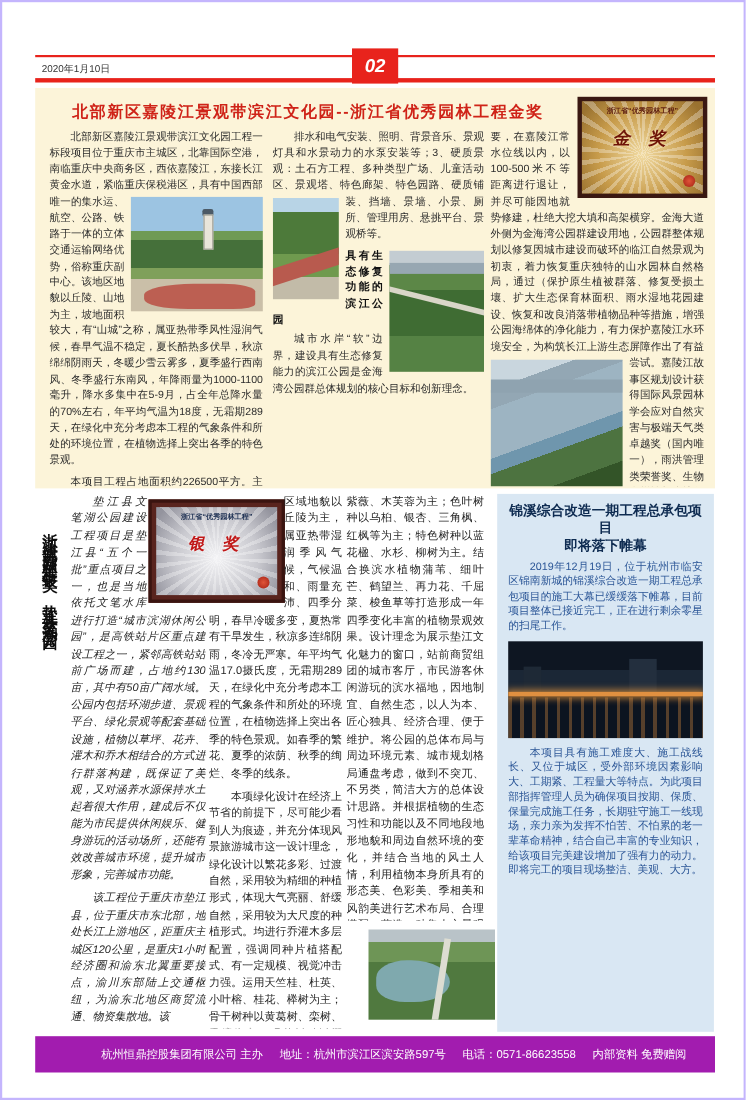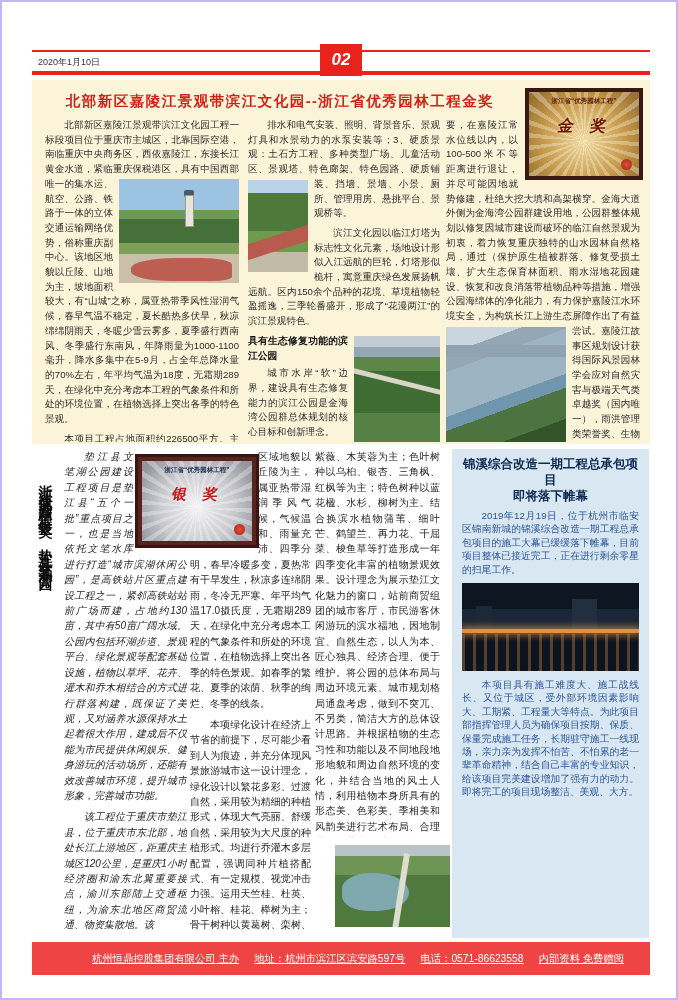--- a/index.html
+++ b/index.html
@@ -44,23 +44,23 @@
   .a2col p.cont{text-indent:0;}
   .spA{float:right;width:54px;height:104px;}
   .spB{float:left;width:68px;height:104px;}
   
   .a3box{position:absolute;left:450px;top:447px;width:197px;height:489px;background:#d9e7f3;
          box-sizing:border-box;padding:7px 10px;overflow:hidden;}
   .a3title{text-align:center;font-weight:bold;font-size:12.5px;line-height:16px;color:#0e2b51;}
   .a3body{margin-top:5px;font-size:9.8px;line-height:13.4px;text-align:justify;color:#2a5596;}
   .a3body p{margin:0 0 7px 0;text-indent:2em;}
   
-  .footer{position:absolute;left:30px;top:940px;width:618px;height:33px;background:#ef4444;
+  .footer{position:absolute;left:30px;top:940px;width:618px;height:33px;background:#a21caf;
           display:flex;align-items:center;justify-content:space-between;box-sizing:border-box;
-          padding:0 26px 0 60px;color:#fff;font-size:10.3px;white-space:nowrap;text-decoration:underline;}
+          padding:0 26px 0 60px;color:#fff;font-size:10.3px;white-space:nowrap;}
   
   .tower{position:absolute;left:55%;top:16%;width:7px;height:30px;background:#e9e5da;border:1px solid #9a9a90;}
   .tower-cap{position:absolute;left:54%;top:11%;width:10px;height:7px;background:#4c5a66;border-radius:2px;}
   .redpath{position:absolute;left:10%;bottom:2%;width:84%;height:22%;background:#bc5f52;border-radius:45% 30% 20% 40%;}
   .redpath2{position:absolute;left:-20%;top:60%;width:140%;height:16%;background:#b85a4e;transform:rotate(-18deg);}
   .citystrip{position:absolute;left:0;top:10%;width:100%;height:9%;background:#97a7b2;}
   .road{position:absolute;left:-10%;top:40%;width:130%;height:5px;background:#d9d6c8;transform:rotate(14deg);}
   .lake{position:absolute;left:6%;top:34%;width:58%;height:46%;background:#7fa9ae;border-radius:48% 60% 55% 45%;}
   .lroad{position:absolute;left:55%;top:10%;width:6px;height:95%;background:#ddddd2;transform:rotate(9deg);}
   .np-band{position:absolute;left:0;top:52%;width:100%;height:4px;background:#e09040;box-shadow:0 0 7px 2px rgba(230,150,60,.75);}
@@ -97,21 +97,20 @@
         <span class="tower"></span>
         <span class="redpath"></span>
       </span><span>水运、航空、公路、铁路于一体的立体交通运输网络优势，俗称重庆副中心。该地区地貌以丘陵、山地为主，坡地面积较大，有“山城”之称，属亚热带季风性湿润气候，春早气温不稳定，夏长酷热多伏旱，秋凉绵绵阴雨天，冬暖少雪云雾多，夏季盛行西南风、冬季盛行东南风，年降雨量为1000-1100毫升，降水多集中在5-9月，占全年总降水量的70%左右，年平均气温为18度，无霜期289天，在绿化中充分考虑本工程的气象条件和所处的环境位置，在植物选择上突出各季的特色景观。</span></p>
     <p>本项目工程占地面积约226500平方。主要施工内容为：1、软质绿化部分：乔木、苗木、草坪、部分原生植物等；2、景观水电系统：公园给</p>
   </div>
 
   <div class="a1col" style="left:246px;width:192px;">
     <p><span>排水和电气安装、照明、背景音乐、景观灯具和水景动力的水泵安装等；3、硬质景观：土石方工程、多种类型广场、儿童活动区、景观塔、特色廊架、特色园路、硬质铺装、挡墙、景墙、小</span><span class="ph fl" style="display:block;width:60px;height:92px;background:linear-gradient(#b8d4e6 0 14%,#4d7a3a 14% 55%,#6f9a4e 55% 78%,#c2bba8 78%);">
         <span class="redpath2"></span>
       </span><span>景、厕所、管理用房、悬挑平台、景观桥等。</span></p>
-    <p>滨江文化园以临江灯塔为标志性文化元素，场地设计形似入江远航的巨轮，灯塔形似桅杆，寓意重庆绿色发展扬帆远航。区内150余个品种的花境、草境植物轻盈摇逸，三季轮番盛开，形成了“花漫两江”的滨江景观特色。</p>
     <div class="ph fr" style="width:86px;height:110px;background:linear-gradient(#c3ccd2 0 12%,#5c8747 12% 32%,#3f6c33 32% 70%,#558244 70%);">
       <div class="citystrip"></div>
       <div class="road"></div>
     </div>
     <div class="subhead">具有生态修复功能的滨江公园</div>
     <p>城市水岸“软”边界，建设具有生态修复能力的滨江公园是金海湾公园群总体规划的核心目标和创新理念。</p>
 
   </div>
 
   <div class="a1col" style="left:444px;">

